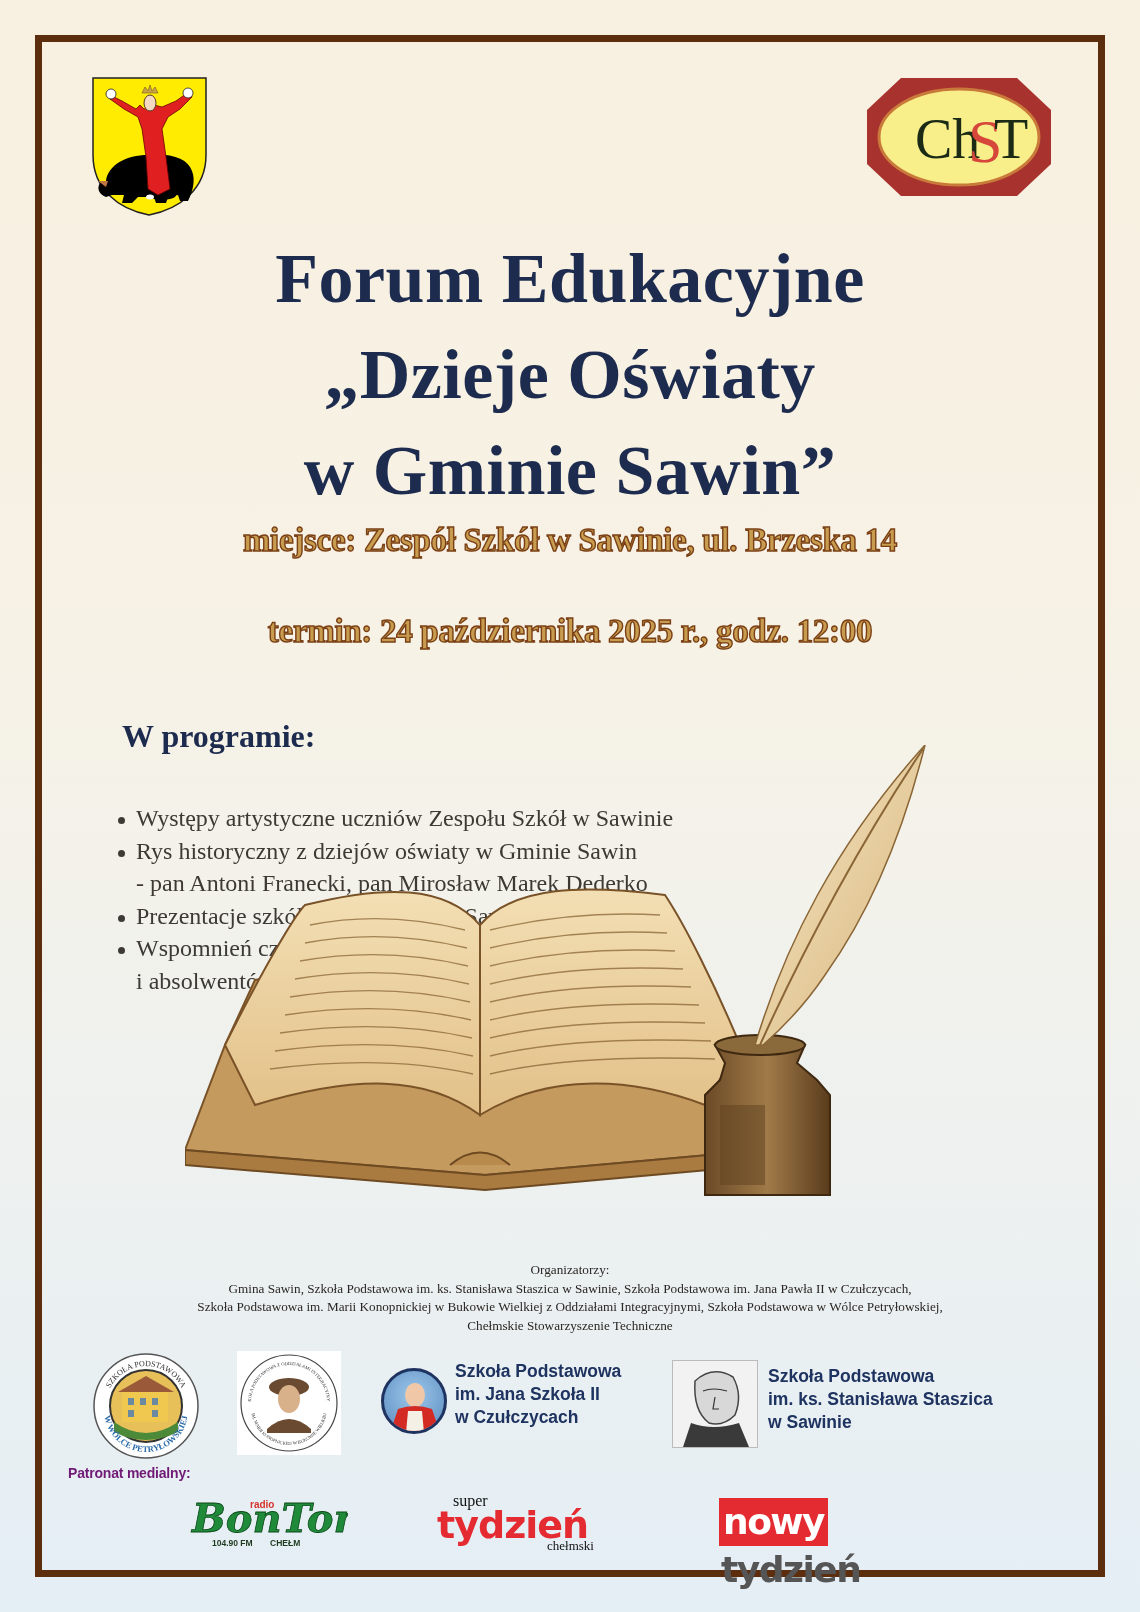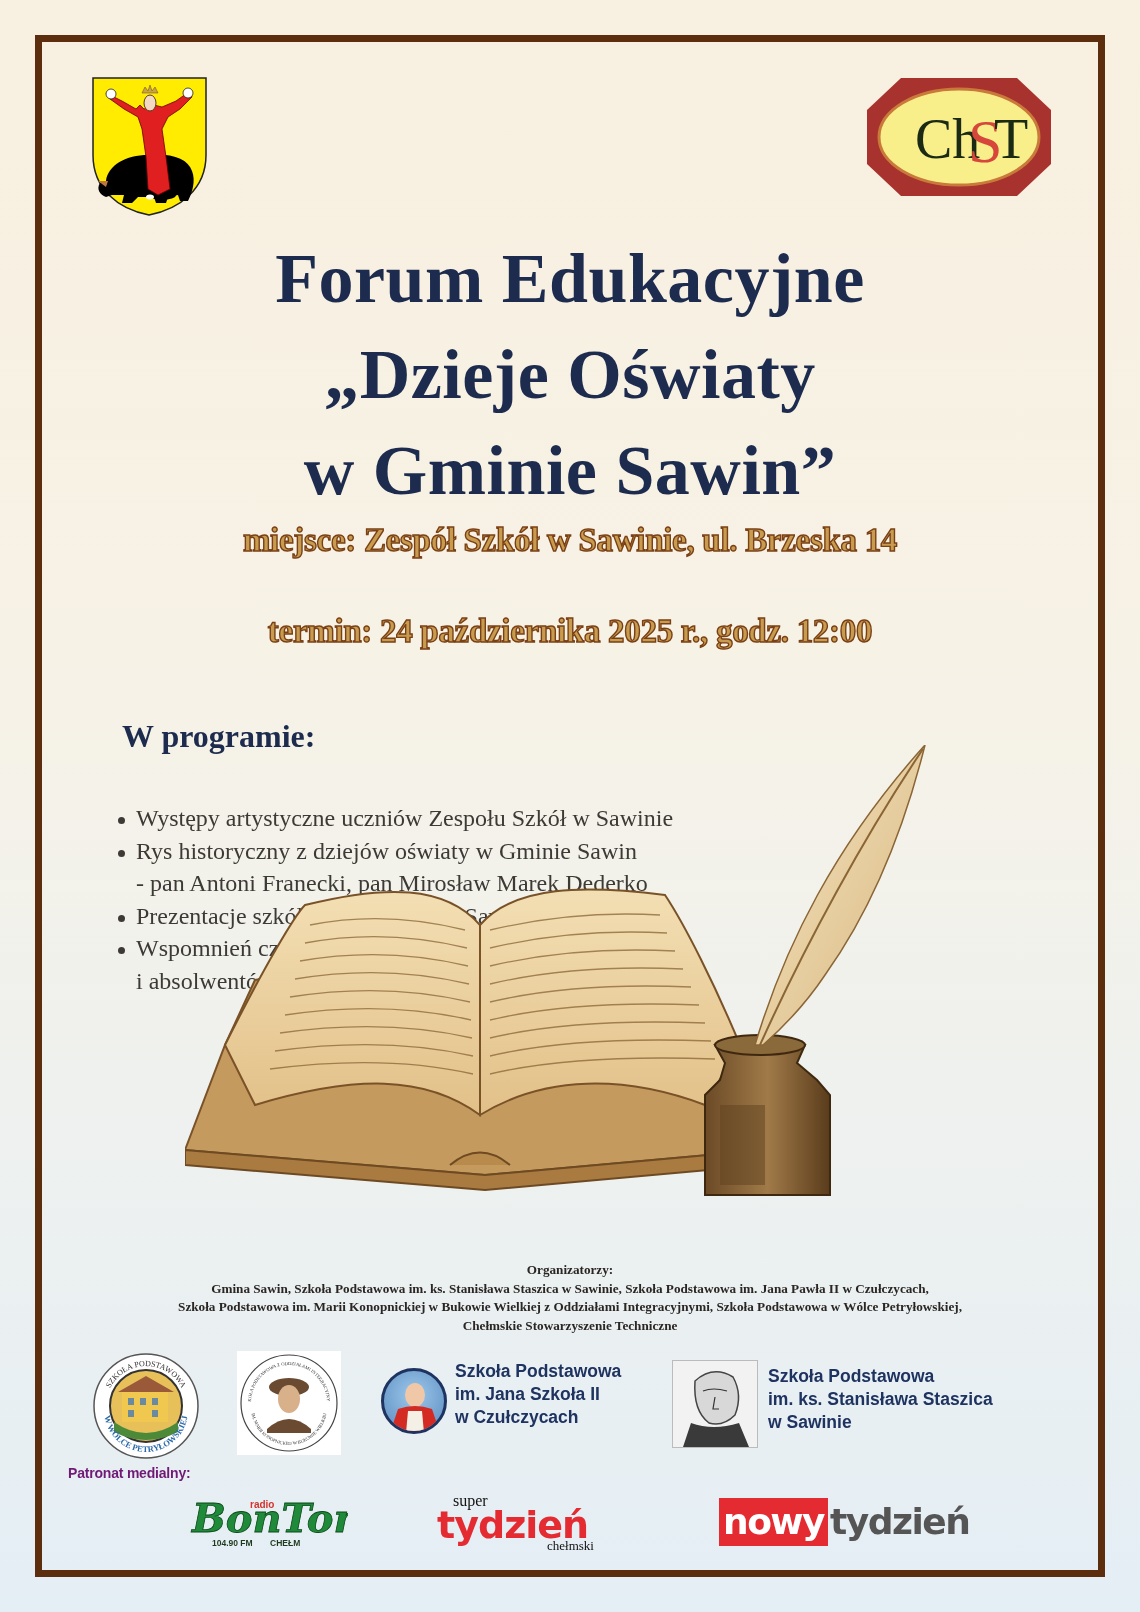--- a/index.html
+++ b/index.html
@@ -34,21 +34,21 @@
     position:absolute; left:100px; top:786px; margin:16px; padding:0; list-style:none;
     font-family:"Liberation Serif", serif; font-size:24px; color:#3d3a36; line-height:32.6px;
   }
   .program-list li { position:relative; padding-left:20px; white-space:nowrap; }
   .program-list li.bullet::before {
     content:""; position:absolute; left:2px; top:15px; width:7px; height:7px; border-radius:50%; background:#3d3a36;
   }
   
   .org {
     position:absolute; left:0; width:1140px; text-align:center; top:1261px;
-    font-family:"Liberation Serif", serif; font-weight:bold; font-size:13.2px; color:#2a2623; line-height:18.5px;
+    font-family:"Liberation Serif", serif; font-weight:normal; font-size:13.2px; color:#2a2623; line-height:18.5px;
   }
   .school-text {
     position:absolute; font-family:"Liberation Sans", sans-serif; font-weight:bold; color:#1e3360;
     font-size:17.5px; line-height:23px;
   }
   .patronat {
     position:absolute; left:68px; top:1465px; font-family:"Liberation Sans", sans-serif; font-weight:bold;
     font-size:14px; color:#701a75; letter-spacing:-0.2px;
   }
 </style>
@@ -224,16 +224,16 @@
   <text x="24" y="56" font-family="Liberation Sans, sans-serif" font-weight="bold" font-size="8.5" fill="#1e3a1e">104.90 FM</text>
   <text x="82" y="56" font-family="Liberation Sans, sans-serif" font-weight="bold" font-size="8.5" fill="#1e3a1e">CHEŁM</text>
 </svg>
 
 <svg class="abs" style="left:435px;top:1490px" width="200" height="62" viewBox="0 0 200 62">
   <text x="18" y="16" font-family="Liberation Serif, serif" font-size="16" fill="#111">super</text>
   <text x="2" y="48" font-family="DejaVu Sans, sans-serif" font-weight="bold" font-size="38" fill="#e52b32" letter-spacing="-1">tydzień</text>
   <text x="112" y="60" font-family="Liberation Serif, serif" font-size="13" fill="#111">chełmski</text>
 </svg>
 
-<div class="abs" style="left:719px;top:1498px;height:48px;display:flex;align-items:flex-start;">
+<div class="abs" style="left:719px;top:1498px;height:48px;display:flex;align-items:flex-start;flex-direction:column;">
   <span style="background:#e52b32;color:#fff;font-family:'DejaVu Sans',sans-serif;font-weight:bold;font-size:36px;line-height:48px;padding:0 4px;letter-spacing:-1.5px;">nowy</span>
   <span style="color:#555;font-family:'DejaVu Sans',sans-serif;font-weight:bold;font-size:36px;line-height:48px;letter-spacing:-1.5px;padding-left:2px;">tydzień</span>
 </div>
 
 </body></html>

